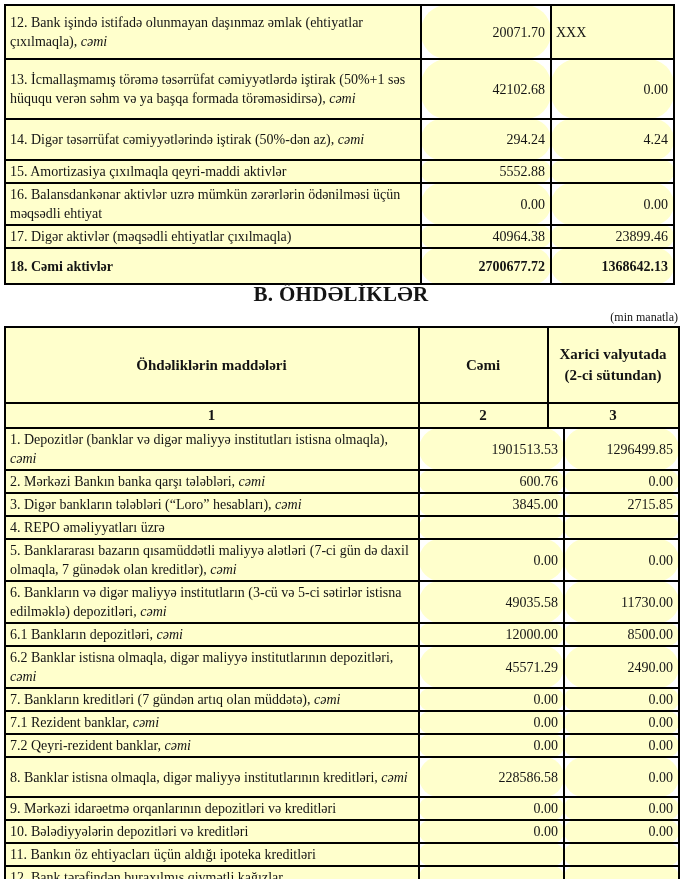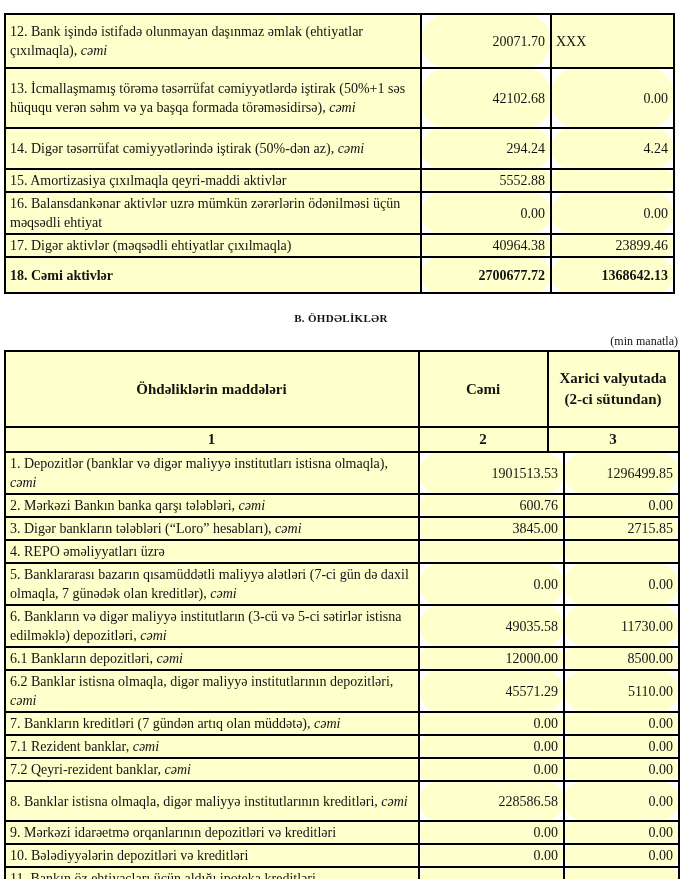--- a/index.html
+++ b/index.html
@@ -1,20 +1,20 @@
 <!DOCTYPE html>
 <html><head>
 <meta charset="utf-8">
 <style>
   html,body { margin:0; padding:0; background:#ffffff; }
   .page {
     position:relative;
     width:687px; height:879px;
     box-sizing:border-box;
-    padding:13px 0 0 4px;
+    padding:4px 0 0 4px;
     background:#ffffff;
     overflow:hidden;
     font-family:"Liberation Serif","DejaVu Serif",serif;
     color:#141414;
   }
   table.tbl { border-collapse:collapse; table-layout:fixed; }
   .t1  { width:669px; }
   .t2h { width:674px; }
   .t2b { width:674px; margin-top:-2px; }
   .tbl td {
@@ -29,23 +29,22 @@
   .num { text-align:right; white-space:nowrap;border-radius:26px; }
   .ctr { text-align:left; }
   .wc  { background:#ffffff;margin-left:16px; }
   tr.bold td { font-weight:bold; }
   .it { font-style:italic; }
   .t2h td { font-weight:bold; text-align:center; font-size:15px; line-height:21px; }
   .sec-title {
     width:674px;
     text-align:center;
     font-weight:bold;
-    font-size:11px;
+    font-size:21px;
     line-height:19px;
-    margin-top:15px;
     letter-spacing:0.3px;
   }
   .unit-note {
     width:674px;
     text-align:right;
     font-size:12px;
     line-height:14px;
     margin:6px 0 2px 0;
   }
 </style>
@@ -160,21 +159,21 @@
         <td class="num">11730.00</td>
       </tr>
       <tr style="height:22px">
         <td><span>6.1  Bankların depozitləri, </span><span class="it">cəmi</span></td>
         <td class="num">12000.00</td>
         <td class="num">8500.00</td>
       </tr>
       <tr style="height:40px">
         <td><span>6.2 Banklar istisna olmaqla, digər maliyyə institutlarının depozitləri, </span><span class="it">cəmi</span></td>
         <td class="num">45571.29</td>
-        <td class="num">5110.00</td>
+        <td class="num">2490.00</td>
       </tr>
       <tr style="height:22px">
         <td><span>7. Bankların kreditləri (7 gündən artıq olan müddətə), </span><span class="it">cəmi</span></td>
         <td class="num">0.00</td>
         <td class="num">0.00</td>
       </tr>
       <tr style="height:21px">
         <td><span>7.1 Rezident banklar, </span><span class="it">cəmi</span></td>
         <td class="num">0.00</td>
         <td class="num">0.00</td>

